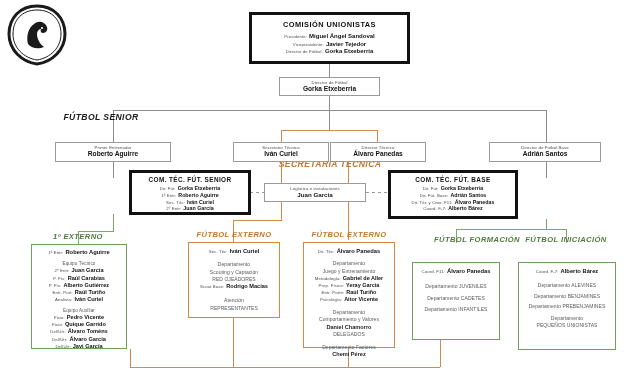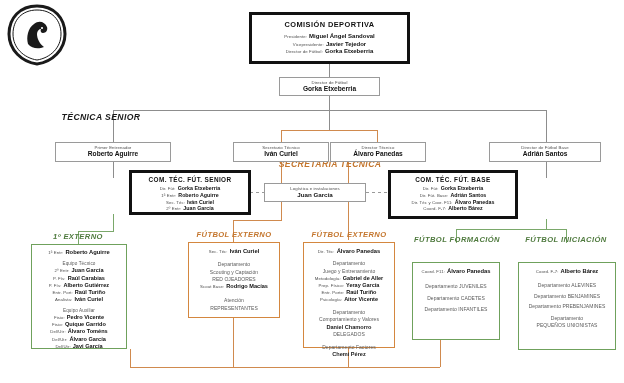--- a/index.html
+++ b/index.html
@@ -100,21 +100,21 @@
   <div class="ln lnv ln-gr" style="left:456px;top:229px;width:1px;height:14px;"></div>
   <div class="ln lnv ln-gr" style="left:566px;top:229px;width:1px;height:14px;"></div>
 
   <div class="ln lnh ln-or" style="left:130px;top:367px;width:310px;height:1px;"></div>
   <div class="ln lnv ln-or" style="left:130px;top:349px;width:1px;height:18px;"></div>
   <div class="ln lnv ln-or" style="left:233px;top:318px;width:1px;height:49px;"></div>
   <div class="ln lnv ln-or" style="left:348px;top:348px;width:1px;height:19px;"></div>
   <div class="ln lnv ln-or" style="left:440px;top:340px;width:1px;height:27px;"></div>
 
   <div class="box box-thick" style="left:249px;top:12px;width:161px;height:52px;">
-    <div class="bt" style="margin-top:5px;">COMISIÓN DEPORTIVA</div>
+    <div class="bt" style="margin-top:5px;">COMISIÓN UNIONISTAS</div>
     <div style="margin-top:4px;">
       <div class="row">
         <span class="lbl">Presidente:</span>
         <span class="val">Miguel Ángel Sandoval</span>
       </div>
       <div class="row">
         <span class="lbl">Vicepresidente:</span>
         <span class="val">Javier Tejedor</span>
       </div>
       <div class="row">
@@ -122,21 +122,21 @@
         <span class="val">Gorka Etxeberria</span>
       </div>
     </div>
   </div>
 
   <div class="box box-thin" style="left:279px;top:77px;width:101px;height:19px;padding-top:2px;">
     <div class="lbl ctr">Director de Fútbol</div>
     <div class="val ctr" style="font-size:6.6px;">Gorka Etxeberria</div>
   </div>
 
-  <div class="abs ttl sec-ttl" style="left:46px;top:112px;width:110px;">TÉCNICA SENIOR</div>
+  <div class="abs ttl sec-ttl" style="left:46px;top:112px;width:110px;">FÚTBOL SENIOR</div>
   <div class="abs ttl sec-ttl sec-ttl-or" style="left:255px;top:111px;width:150px;">SECRETARÍA TÉCNICA</div>
 
   <div class="box box-thin" style="left:55px;top:142px;width:116px;height:20px;padding-top:2px;">
     <div class="lbl ctr">Primer Entrenador</div>
     <div class="val ctr" style="font-size:6.6px;">Roberto Aguirre</div>
   </div>
 
   <div class="box box-thin" style="left:233px;top:142px;width:96px;height:20px;padding-top:2px;">
     <div class="lbl ctr">Secretario Técnico</div>
     <div class="val ctr" style="font-size:6.6px;">Iván Curiel</div>
@@ -300,21 +300,21 @@
 
     <div class="dept" style="margin-top:6px;white-space:pre-line;">Departamento
 Comportamiento y Valores</div>
     <div class="grp-b">Daniel Chamorro</div>
     <div class="dept">DELEGADOS</div>
 
     <div class="dept" style="margin-top:6px;white-space:pre-line;">Departamento Factores</div>
     <div class="grp-b">Chemi Pérez</div>
   </div>
 
-  <div class="abs ttl sub-ttl sub-ttl-gr" style="left:404px;top:235px;width:106px;">FÚTBOL FORMACIÓN</div>
+  <div class="abs ttl sub-ttl sub-ttl-gr" style="left:424px;top:235px;width:106px;">FÚTBOL FORMACIÓN</div>
   <div class="box box-gr" style="left:412px;top:262px;width:88px;height:78px;padding:5px 3px;">
     <div class="row">
       <span class="lbl">Coord. F11:</span>
       <span class="val" style="font-size:5.8px;">Álvaro Panedas</span>
     </div>
     <div class="dept" style="margin-top:8px;">Departamento JUVENILES</div>
     <div class="dept" style="margin-top:4px;">Departamento CADETES</div>
     <div class="dept" style="margin-top:4px;">Departamento INFANTILES</div>
   </div>
 

